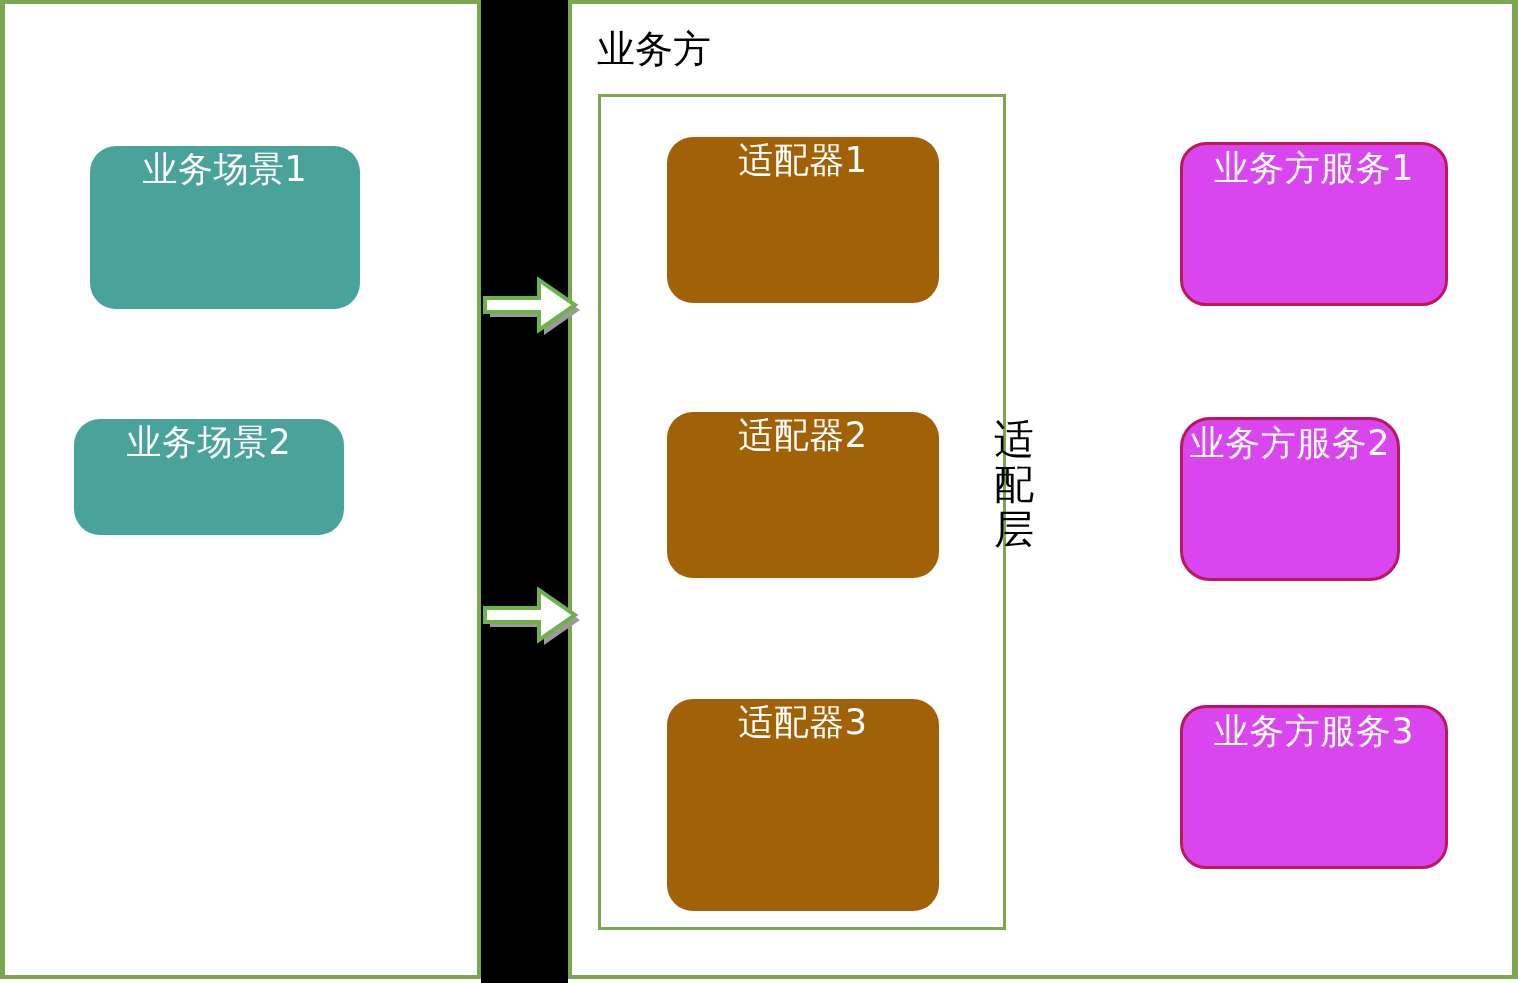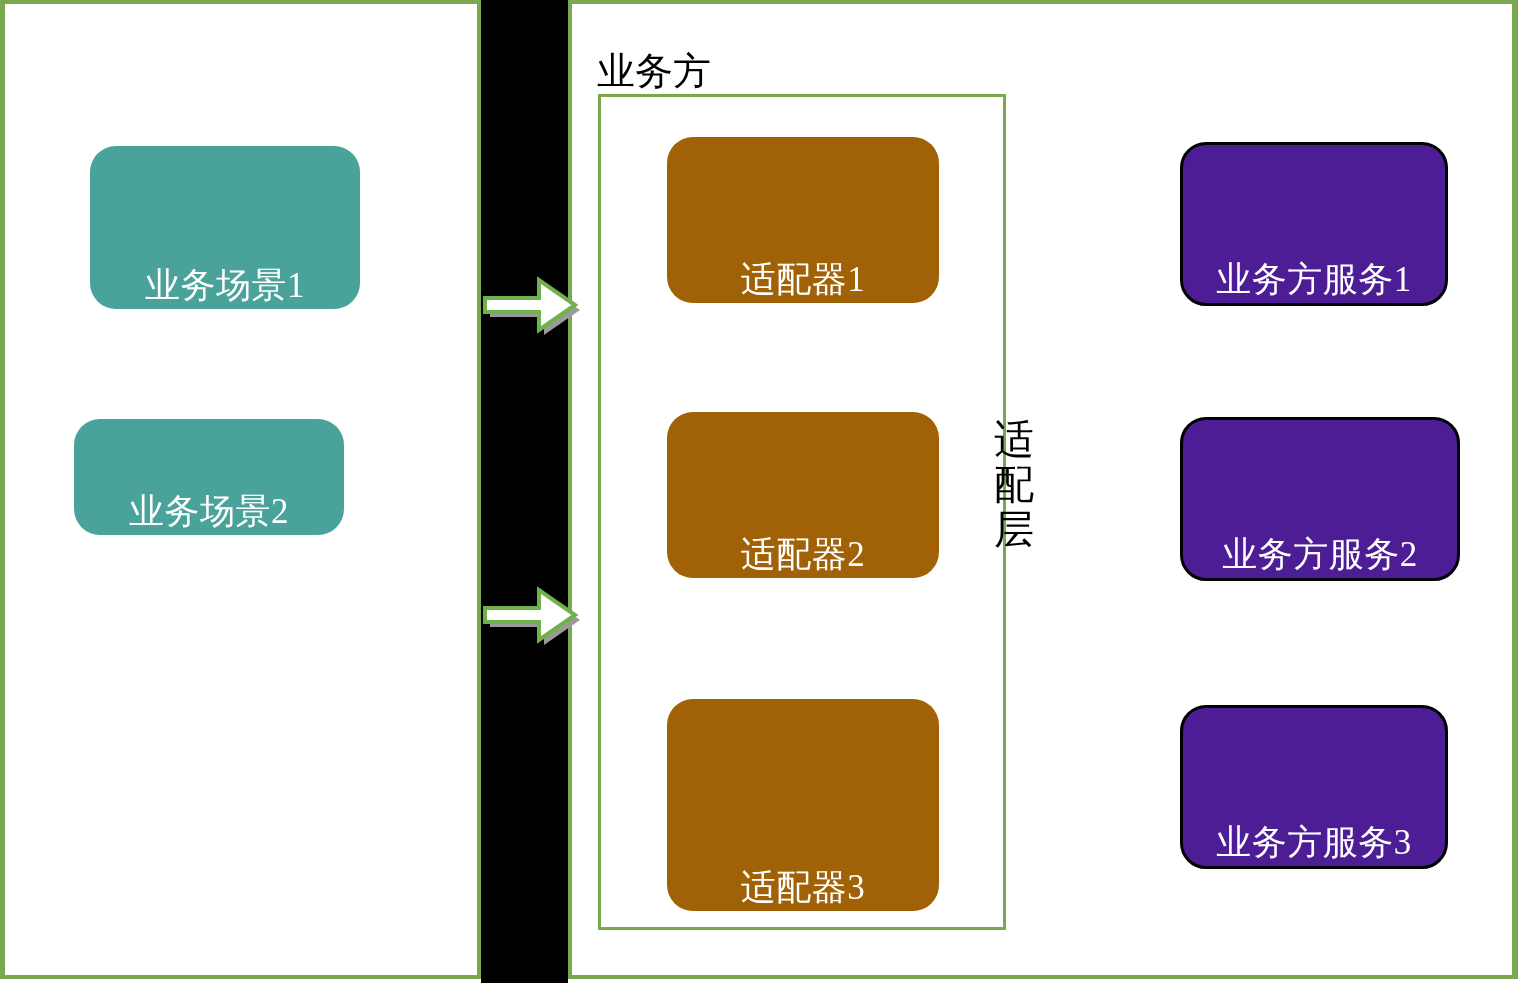--- a/index.html
+++ b/index.html
@@ -55,61 +55,60 @@
   
   .panel-title {
     position: absolute;
     font-size: 38px;
     line-height: 1;
     color: #000000;
     white-space: nowrap;
     font-weight: 400;
   }
   #title-left  { left: 43px;  top: 36px; }
-  #title-right { left: 597px; top: 52px; }
+  #title-right { left: 597px; top: 30px; }
 
   
   .node {
     position: absolute;
     box-sizing: border-box;
     display: flex;
-    align-items: flex-end;
+    align-items: flex-start;
     justify-content: center;
     border-radius: 26px;
     font-size: 35px;
     color: #ffffff;
     letter-spacing: 0.5px;
     white-space: nowrap;
     user-select: none;
-    font-family: Liberation Serif, serif;
   }
   .node.teal {
     background: #4aa39a;
   }
   .node.teal-bordered {
-    background: #4c1d95;
-    border: 3px solid #000000;
+    background: #d946ef;
+    border: 3px solid #be185d;
   }
   .node.orange {
     background: #a16207;
   }
 
   
   #scene-1 { left: 90px; top: 146px; width: 270px; height: 163px; }
   #scene-2 { left: 74px; top: 419px; width: 270px; height: 116px; }
   #scene-3 { left: 90px; top: 707px; width: 270px; height: 163px; }
 
   
   #adapter-1 { left: 667px; top: 137px; width: 272px; height: 166px; }
   #adapter-2 { left: 667px; top: 412px; width: 272px; height: 166px; }
   #adapter-3 { left: 667px; top: 699px; width: 272px; height: 212px; }
 
   
   #service-1 { left: 1180px; top: 142px; width: 268px; height: 164px; }
-  #service-2 { left: 1180px; top: 417px; width: 280px; height: 164px; }
+  #service-2 { left: 1180px; top: 417px; width: 220px; height: 164px; border-radius: 30px; }
   #service-3 { left: 1180px; top: 705px; width: 268px; height: 164px; }
 
   
   #adapter-layer {
     position: absolute;
     left: 598px;
     top: 94px;
     width: 408px;
     height: 836px;
     box-sizing: border-box;

